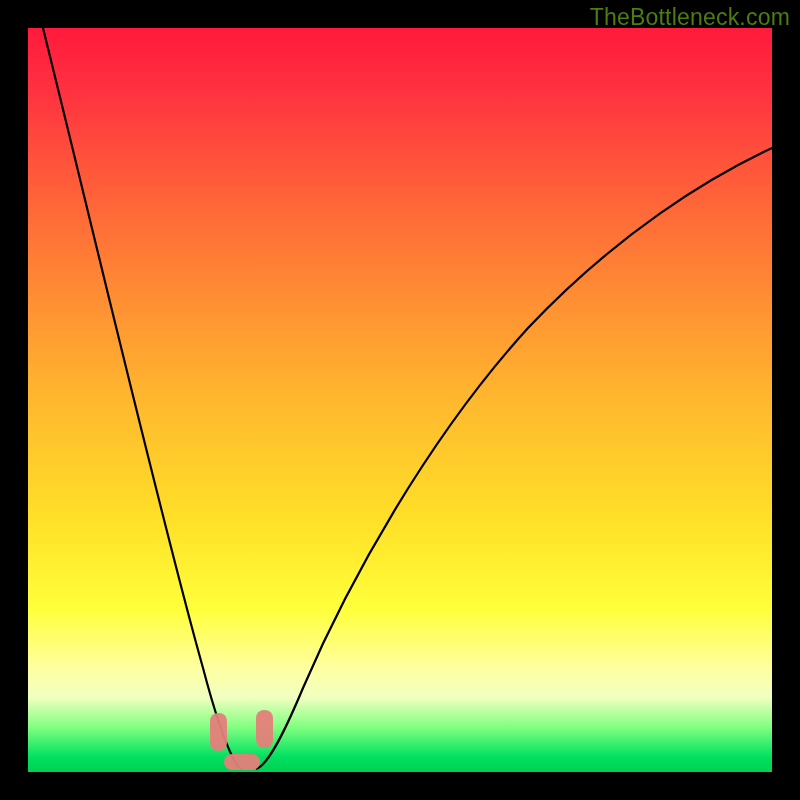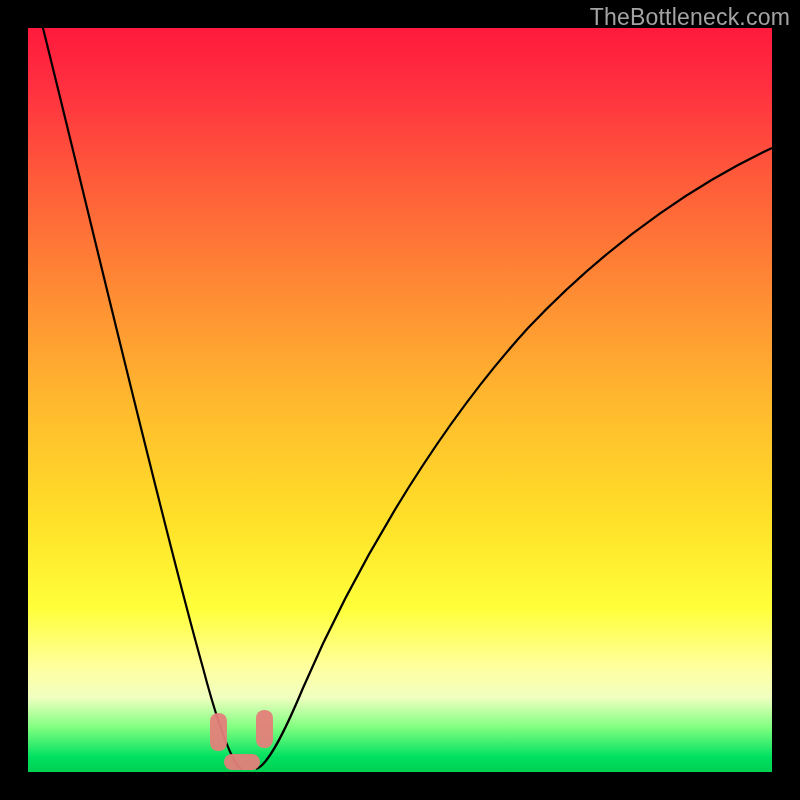--- a/index.html
+++ b/index.html
@@ -29,21 +29,21 @@
       #f0ffc0 90%,
       #80ff80 94%,
       #00e060 98%,
       #00d050 100%
     );
   }
   .watermark {
     position: absolute;
     top: 4px;
     right: 10px;
-    color: #a3a3a3;
+    color: #4d7c0f;
     font-size: 23px;
     font-weight: 500;
     letter-spacing: 0.2px;
     font-family: Arial, sans-serif;
   }
   svg.overlay {
     position: absolute;
     left: 28px;
     top: 28px;
     width: 744px;

